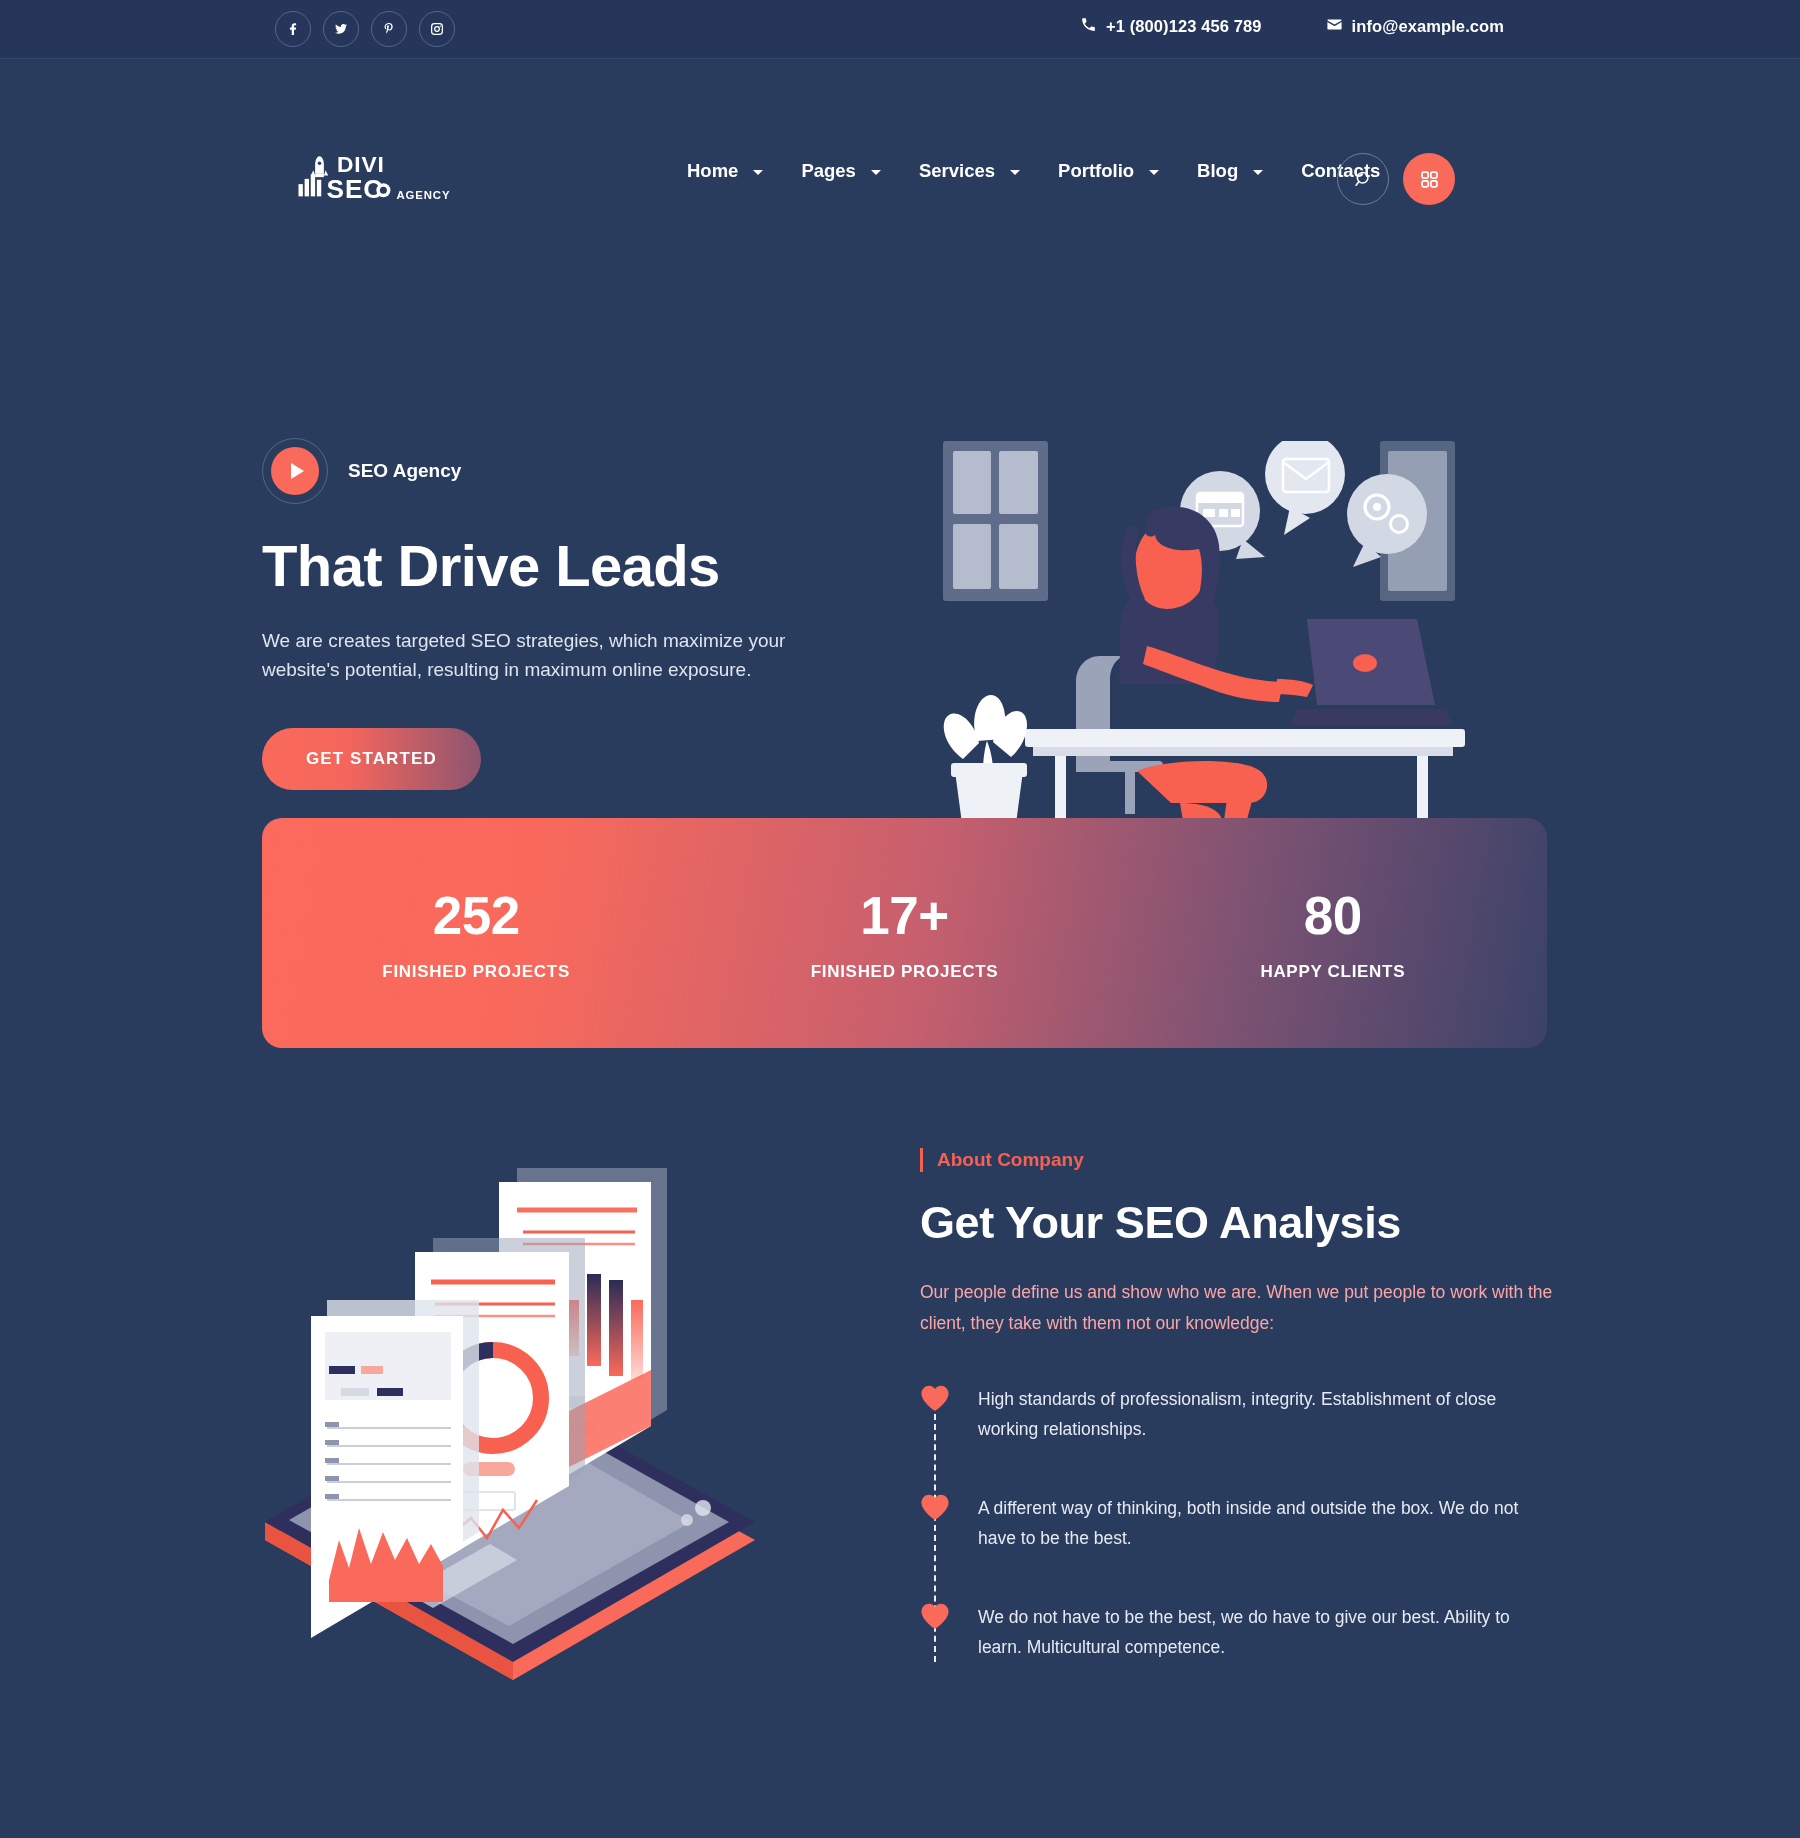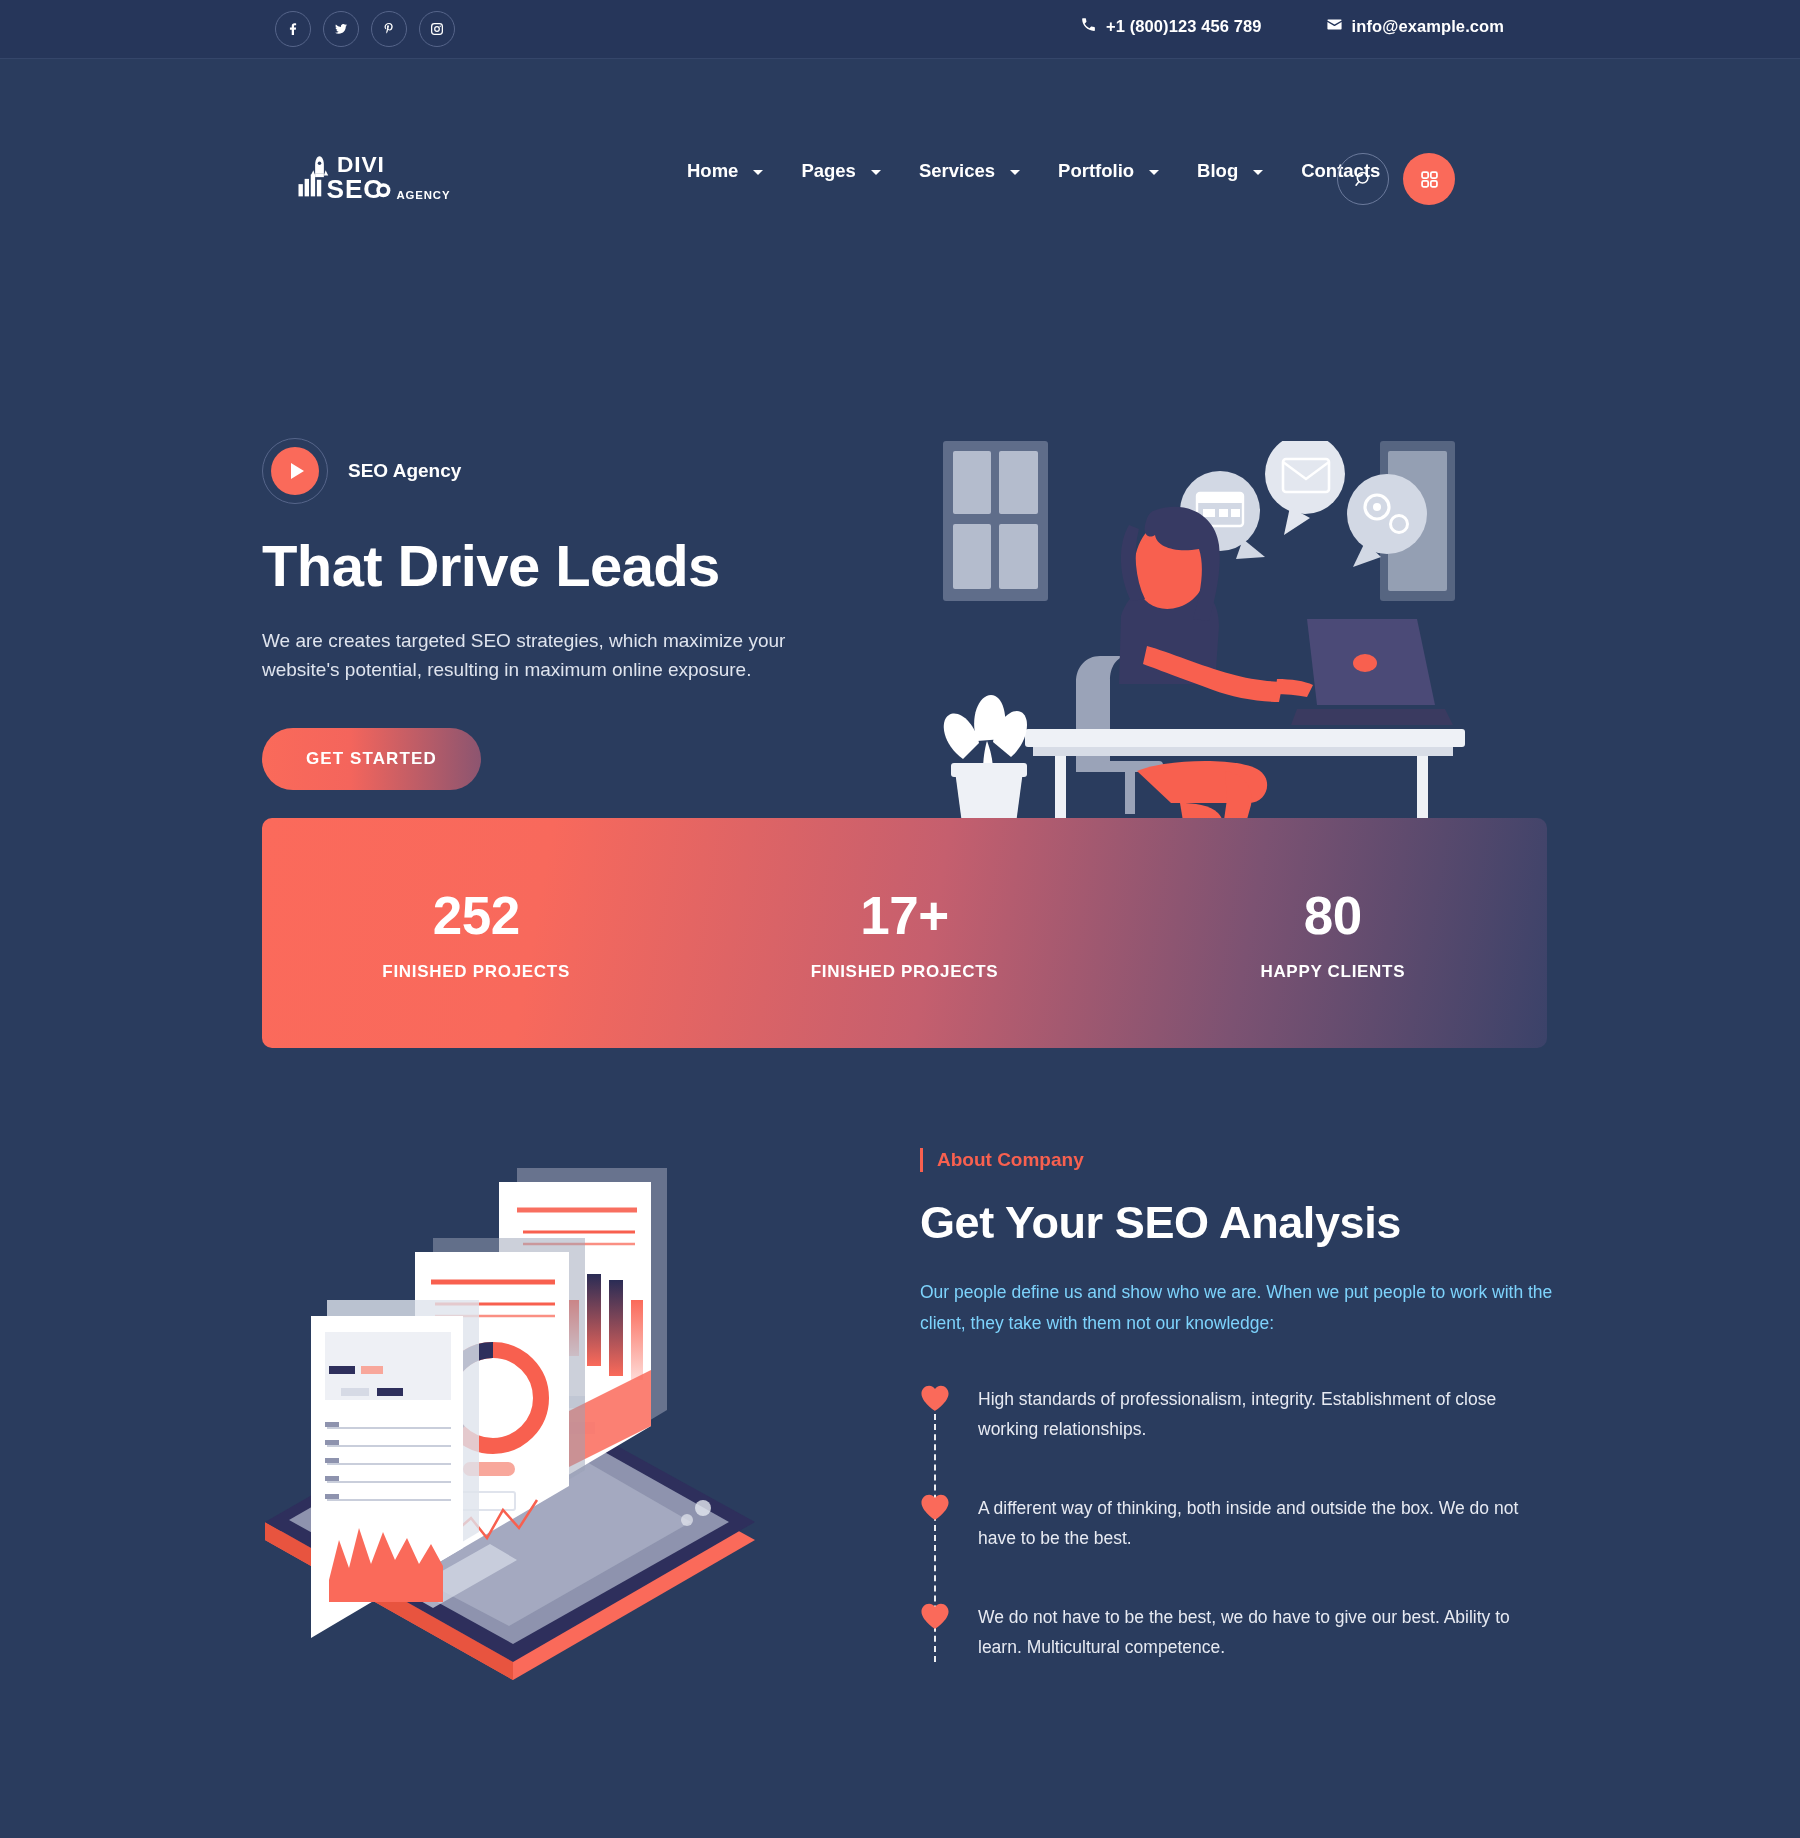--- a/index.html
+++ b/index.html
@@ -61,36 +61,36 @@
     height: 62px; padding: 0 44px; border-radius: 31px;
     background: linear-gradient(90deg, #fa6a5a 0%, #f4655c 40%, #8c5570 100%);
     color: #fff; font-size: 17px; font-weight: bold; letter-spacing: 1.1px;
     border: none;
   }
   .hero-art { position: absolute; left: 925px; top: 285px; width: 630px; height: 405px; }
 
   
   .stats {
     position: absolute; left: 262px; top: 818px; width: 1285px; height: 230px;
-    border-radius: 10px;
+    border-radius: 20px;
     background: linear-gradient(100deg, #fb6a5b 0%, #f8695c 22%, #c55f6e 52%, #7c5272 76%, #3b4269 100%);
     display: flex; align-items: center;
   }
   .stat { flex: 1; text-align: center; }
   .stat-num { color: #fff; font-size: 53px; font-weight: bold; letter-spacing: -0.5px; }
   .stat-lbl { color: #fff; font-size: 17px; font-weight: bold; letter-spacing: 0.7px; margin-top: 16px; }
 
   
   .about-art { position: absolute; left: 255px; top: 1140px; width: 620px; height: 560px; }
   .about-right { position: absolute; left: 920px; top: 1148px; width: 640px; }
   .eyebrow2 { display: flex; align-items: center; gap: 14px; }
   .eyebrow2-bar { width: 3px; height: 24px; background: #f8604f; }
   .eyebrow2-text { color: #f8604f; font-size: 19px; font-weight: bold; text-align: center; }
   .about-title { margin-top: 25px; color: #fff; font-size: 45px; font-weight: bold; letter-spacing: -0.4px; }
-  .about-sub { margin-top: 28px; color: #7dd3fc; font-size: 17.5px; line-height: 31px; }
+  .about-sub { margin-top: 28px; color: #fca5a5; font-size: 17.5px; line-height: 31px; }
   .bullets { margin-top: 45px; position: relative; }
   .bullet { display: flex; gap: 28px; margin-bottom: 49px; position: relative; }
   .bullet:last-child { margin-bottom: 0; }
   .heart { width: 30px; height: 28px; flex: 0 0 30px; position: relative; z-index: 2; }
   .bullet-text { color: #e7eaf2; font-size: 17.5px; line-height: 30px; max-width: 560px; }
   .dashline { position: absolute; left: 14px; top: 30px; bottom: 0; width: 0; border-left: 2px dashed #ffffff; opacity: .92; z-index: 1; }
 </style>
 </head>
 <body>
 

